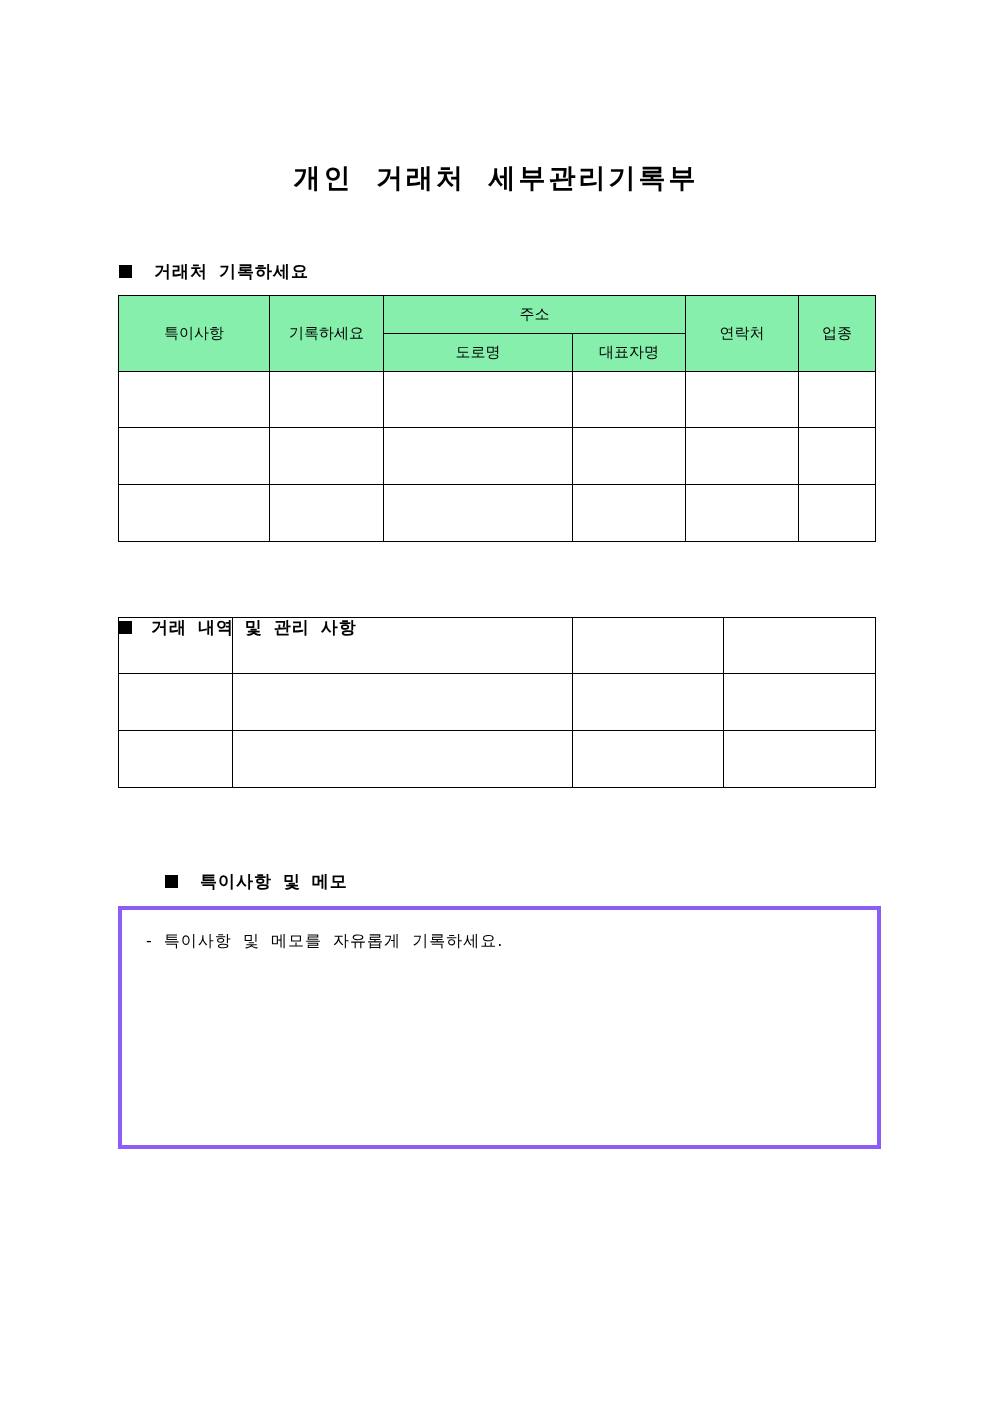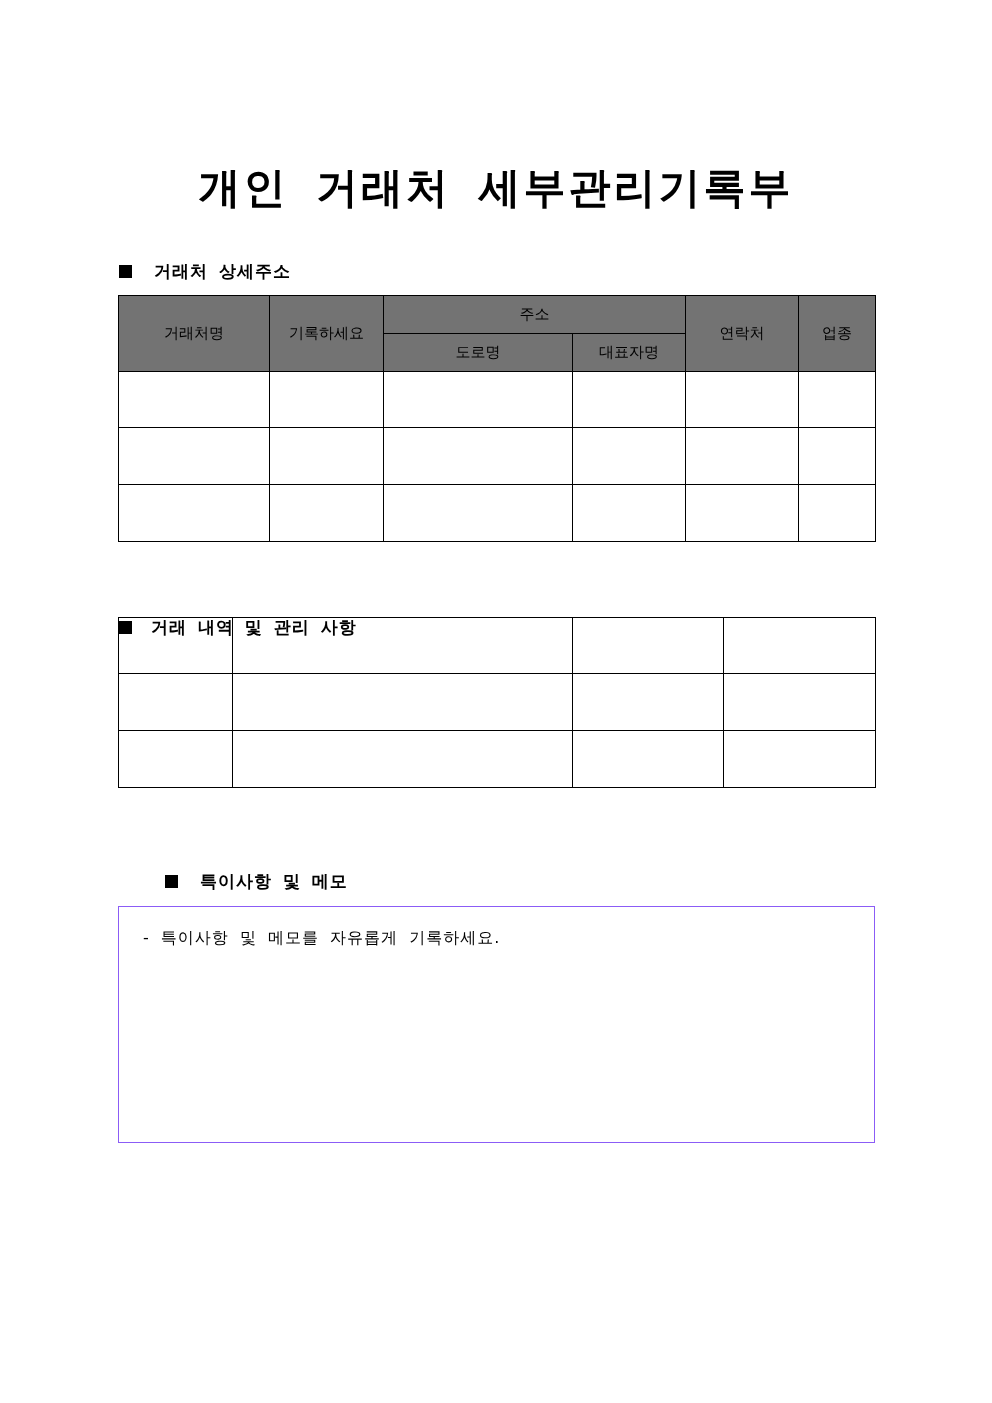--- a/index.html
+++ b/index.html
@@ -1,47 +1,47 @@
 <!DOCTYPE html>
 <html><head>
 <meta charset="utf-8">
 <style>
   html, body { margin: 0; padding: 0; background: #ffffff; }
   body { width: 992px; height: 1403px; position: relative; font-family: "DejaVu Sans", sans-serif; color: #000; }
-  .title { position: absolute; left: 0; top: 160px; width: 992px; text-align: center; font-size: 42px; font-weight: bold; letter-spacing: 3px; word-spacing: 10px; }
+  .title { position: absolute; left: 0; top: 160px; width: 992px; text-align: center; font-size: 27px; font-weight: bold; letter-spacing: 3px; word-spacing: 10px; }
   .section-heading { position: absolute; left: 119px; font-size: 17px; font-weight: bold; display: flex; align-items: center; letter-spacing: 1px; word-spacing: 4px; }
   .section-heading .bullet { display: inline-block; width: 13px; height: 13px; background: #000; margin-right: 22px; }
   table { position: absolute; left: 118px; border-collapse: collapse; table-layout: fixed; }
   td, th { border: 1px solid #000; font-size: 15px; font-weight: normal; text-align: center; padding: 0; }
-  th { background: #737373; }
-  .memo-box { position: absolute; left: 118px; top: 906px; width: 755px; height: 235px; border: 1px solid #8b5cf6; text-align: center; }
+  th { background: #86efac; }
+  .memo-box { position: absolute; left: 118px; top: 906px; width: 755px; height: 235px; border: 4px solid #8b5cf6; text-align: center; }
   .memo-text { position: absolute; left: 24px; top: 21px; font-size: 16px; letter-spacing: 1px; word-spacing: 5px; }
 </style>
 </head>
 <body>
 
 <div class="title">개인 거래처 세부관리기록부</div>
 
 <div class="section-heading" style="top:260px;">
   <span class="bullet"></span>
-  <span>거래처 상세주소</span>
+  <span>거래처 기록하세요</span>
 </div>
 
 <table style="top:295px; width:757px;">
   <colgroup>
     <col style="width:151px">
       <col style="width:114px">
       <col style="width:189px">
       <col style="width:113px">
       <col style="width:113px">
       <col style="width:77px">
   </colgroup>
   <tbody>
       <tr style="height:38px;">
-    <th rowspan="2">거래처명</th>
+    <th rowspan="2">특이사항</th>
     <th rowspan="2">기록하세요</th>
     <th colspan="2">주소</th>
     <th rowspan="2">연락처</th>
     <th rowspan="2">업종</th>
   </tr>
   <tr style="height:38px;">
     <th>도로명</th>
     <th>대표자명</th>
   </tr>
   <tr style="height:56px;">

